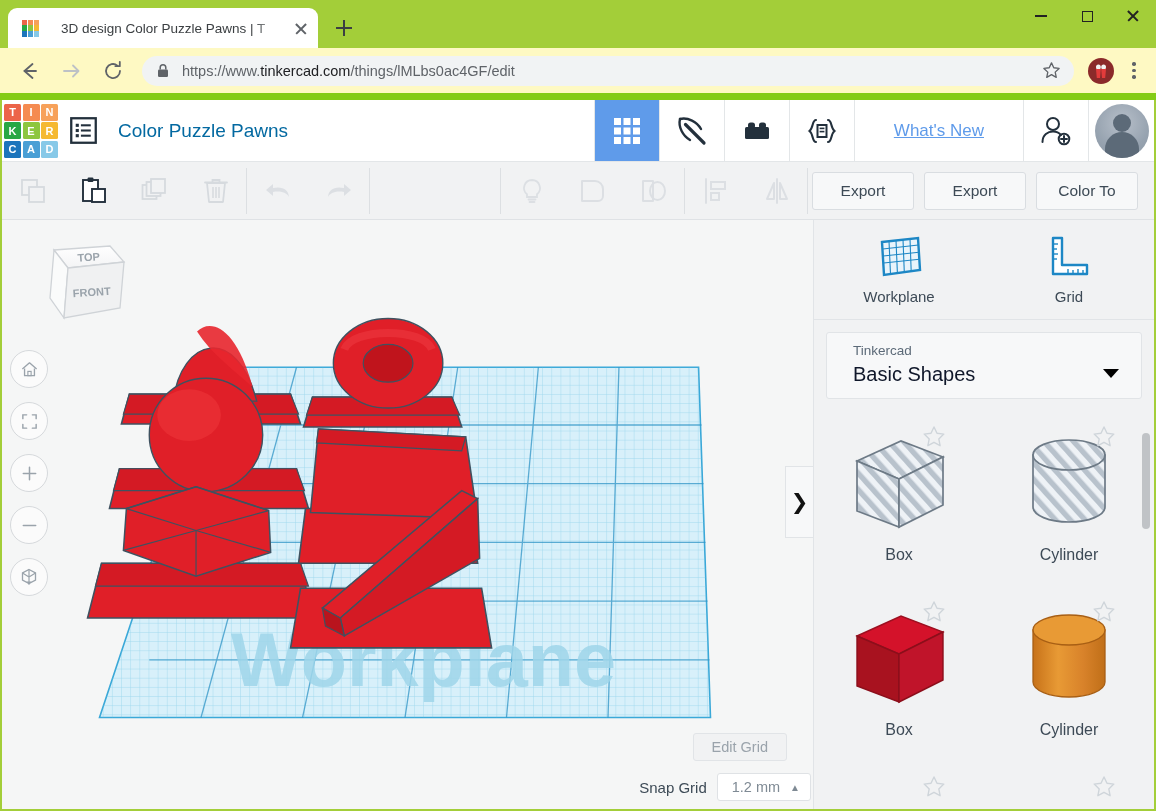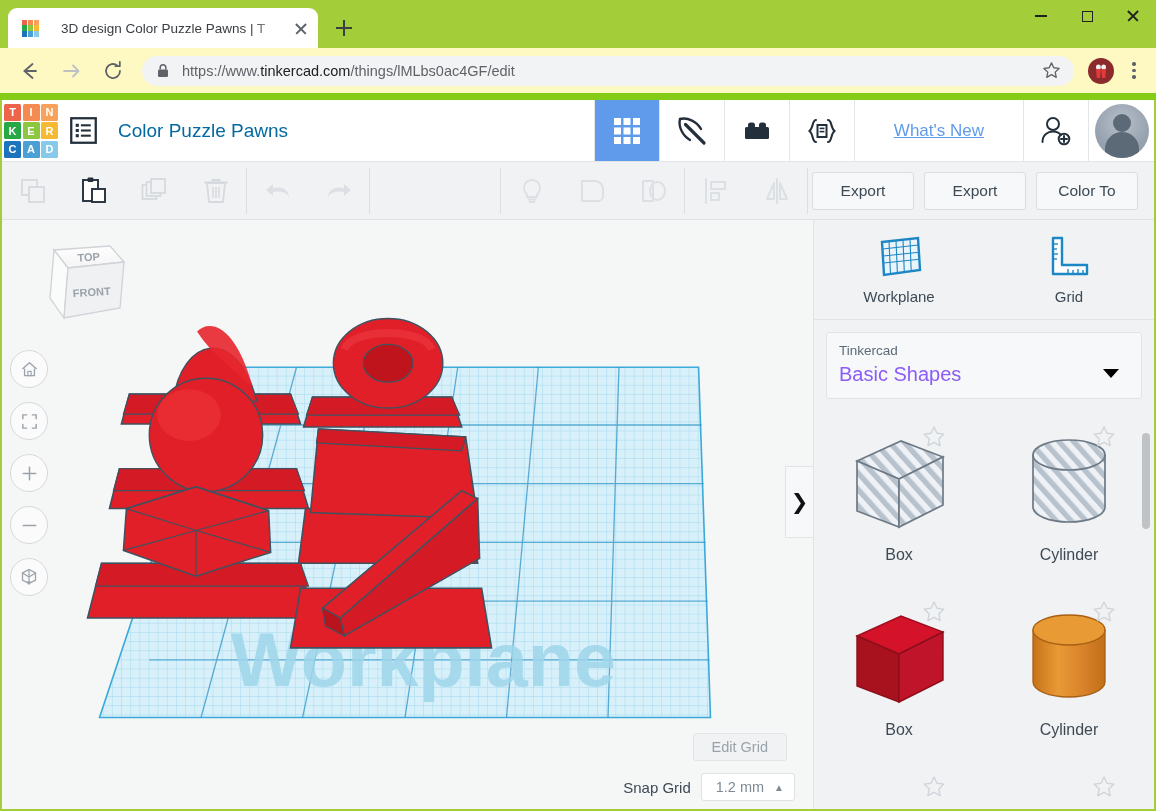--- a/index.html
+++ b/index.html
@@ -144,21 +144,21 @@
     background: #fbfbfb; display: flex; align-items: center; justify-content: center;
     margin-bottom: 14px;
   }
   .scene { position: absolute; inset: 0; }
   .edit-grid-btn {
     position: absolute; right: 26px; bottom: 48px; height: 28px; padding: 0 18px;
     background: #f1f2f3; border: 1px solid #e1e4e7; border-radius: 3px;
     color: #9aa3ab; font-size: 14.5px; display: flex; align-items: center;
   }
   .snap-row {
-    position: absolute; right: 18px; bottom: 8px; display: flex; align-items: center; gap: 10px;
+    position: absolute; right: 2px; bottom: 8px; display: flex; align-items: center; gap: 10px;
   }
   .snap-label { color: #3d4a56; font-size: 15px; }
   .snap-select {
     height: 28px; padding: 0 10px 0 14px; background: #fff; border: 1px solid #dfe2e5;
     border-radius: 3px; color: #7f8a94; font-size: 14.5px; display: flex; align-items: center; gap: 10px;
   }
 
   
   .collapse-tab {
     position: absolute; right: 0; top: 246px; width: 28px; height: 72px;
@@ -170,24 +170,24 @@
   
   .side-panel {
     width: 341px; background: #f1f2f3; border-left: 1px solid #e1e4e7;
     display: flex; flex-direction: column; position: relative;
   }
   .panel-top { height: 100px; display: flex; background: #f1f2f3; border-bottom: 1px solid #e1e4e7;}
   .panel-top-item { flex: 1; display: flex; flex-direction: column; align-items: center; justify-content: center; gap: 8px; }
   .panel-top-item span { font-size: 15px; color: #3d4a56; }
   .shape-selector {
     margin: 12px; background: #f7f8f9; border: 1px solid #e1e4e7; border-radius: 3px;
-    padding: 10px 12px 12px; position: relative;
+    padding: 10px 26px 12px; position: relative;
   }
   .shape-selector .small { font-size: 13.5px; color: #5c6a78; }
-  .shape-selector .big { font-size: 20px; color: #8b5cf6; margin-top: 5px; }
+  .shape-selector .big { font-size: 20px; color: #0f172a; margin-top: 5px; }
   .caret-down {
     position: absolute; right: 22px; bottom: 20px;
     width: 0; height: 0; border-left: 8px solid transparent; border-right: 8px solid transparent;
     border-top: 9px solid #000;
   }
   .shape-grid-wrap { flex: 1; overflow: hidden; position: relative; }
   .shape-grid { display: grid; grid-template-columns: 1fr 1fr; }
   .shape-cell { height: 175px; position: relative; display: flex; flex-direction: column;
                 align-items: center; justify-content: flex-start; padding-top: 12px; }
   .shape-cell .label { position: absolute; bottom: 22px; font-size: 16px; color: #3d4a56; }

